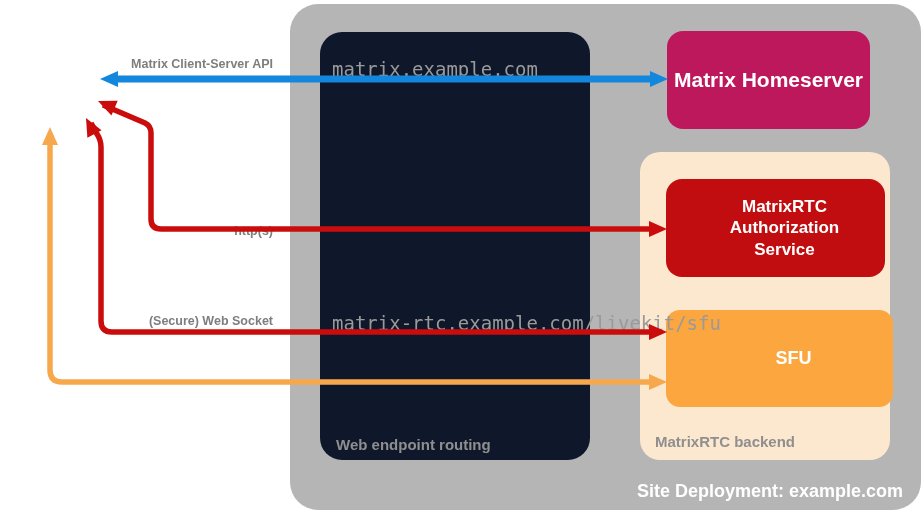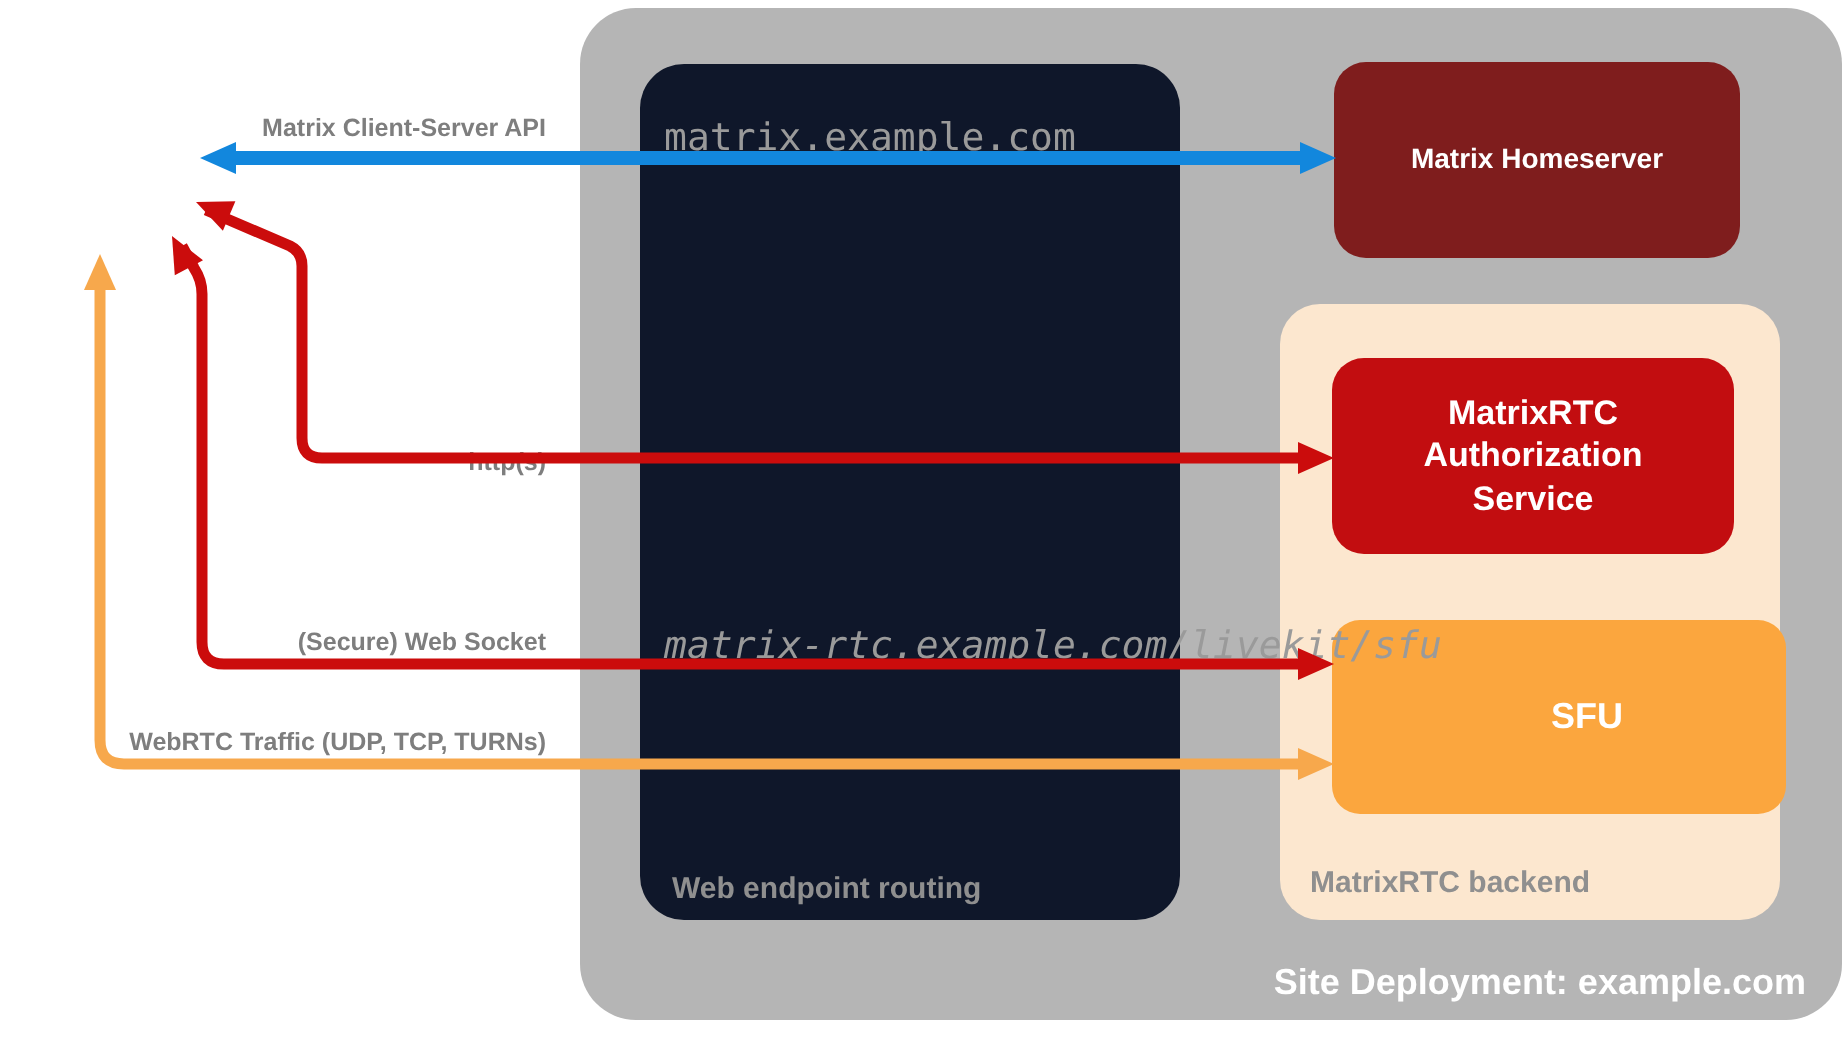--- a/index.html
+++ b/index.html
@@ -19,25 +19,25 @@
   .backend-box{
     left:640px;top:152px;width:250px;height:308px;
     background:#fce7cf;border-radius:20px;
   }
   .node{
     display:flex;align-items:center;justify-content:center;
     color:#ffffff;font-weight:bold;text-align:center;line-height:1.25;
   }
   .node-homeserver{
     left:667px;top:31px;width:203px;height:98px;
-    background:#7f1d1d;border-radius:16px;font-size:14px;
+    background:#be185d;border-radius:16px;font-size:21px;
   }
   .node-auth{
     left:666px;top:179px;width:201px;height:98px;
-    background:#c20d10;border-radius:16px;font-size:17px;white-space:pre-line;
+    background:#c20d10;border-radius:16px;font-size:17px;white-space:pre-line;padding-left:18px;
   }
   .node-sfu{
     left:666px;top:310px;width:199px;height:97px;
     background:#fba63e;border-radius:14px;font-size:18px;padding-left:28px;
   }
   .client-circle{
     left:3px;top:31px;width:95px;height:95px;border-radius:50%;
     background:#0aa04d;display:flex;align-items:center;justify-content:center;
     color:#fff;font-weight:bold;font-size:17.5px;text-align:center;
     line-height:1.3;white-space:pre-line;
@@ -80,26 +80,25 @@
   <div class="abs node node-homeserver">Matrix Homeserver</div>
 
   <div class="abs node node-auth">MatrixRTC
 Authorization
 Service</div>
 
   <div class="abs node node-sfu">SFU</div>
 
 
   <div class="endpoint" style="top:58px;">matrix.example.com</div>
-  <div class="endpoint" style="top:312px;font-style:italic;">matrix-rtc.example.com/livekit/sfu</div>
+  <div class="endpoint" style="top:312px;">matrix-rtc.example.com/livekit/sfu</div>
 
   <div class="conn-label" style="top:57px;padding-left:33px;">Matrix Client-Server API</div>
   <div class="conn-label" style="top:224px;">http(s)</div>
   <div class="conn-label" style="top:314px;">(Secure) Web Socket</div>
-  <div class="conn-label" style="top:364px;">WebRTC Traffic (UDP, TCP, TURNs)</div>
 
   <svg class="arrows" width="921" height="524" viewBox="0 0 921 524">
 
     <g>
       <path d="M 112 79 H 656" fill="none" stroke-width="7" stroke="#1287dd"></path>
       <polygon points="0,0 -18,-8 -18,8" transform="translate(100,79) rotate(180)" fill="#1287dd"></polygon>
       <polygon points="0,0 -18,-8 -18,8" transform="translate(668,79)" fill="#1287dd"></polygon>
     </g>
 
     <g>

